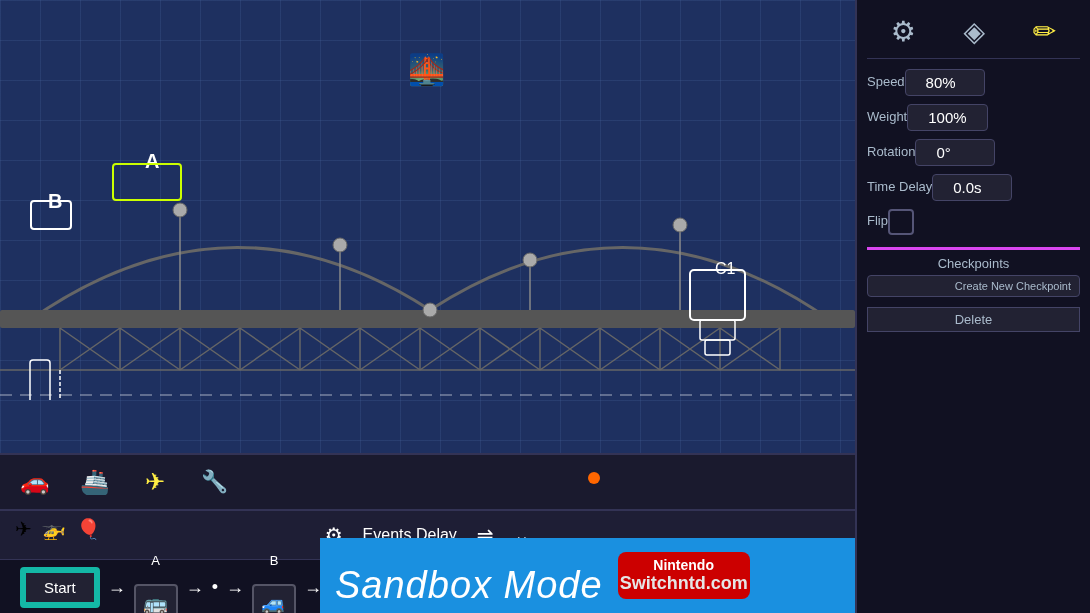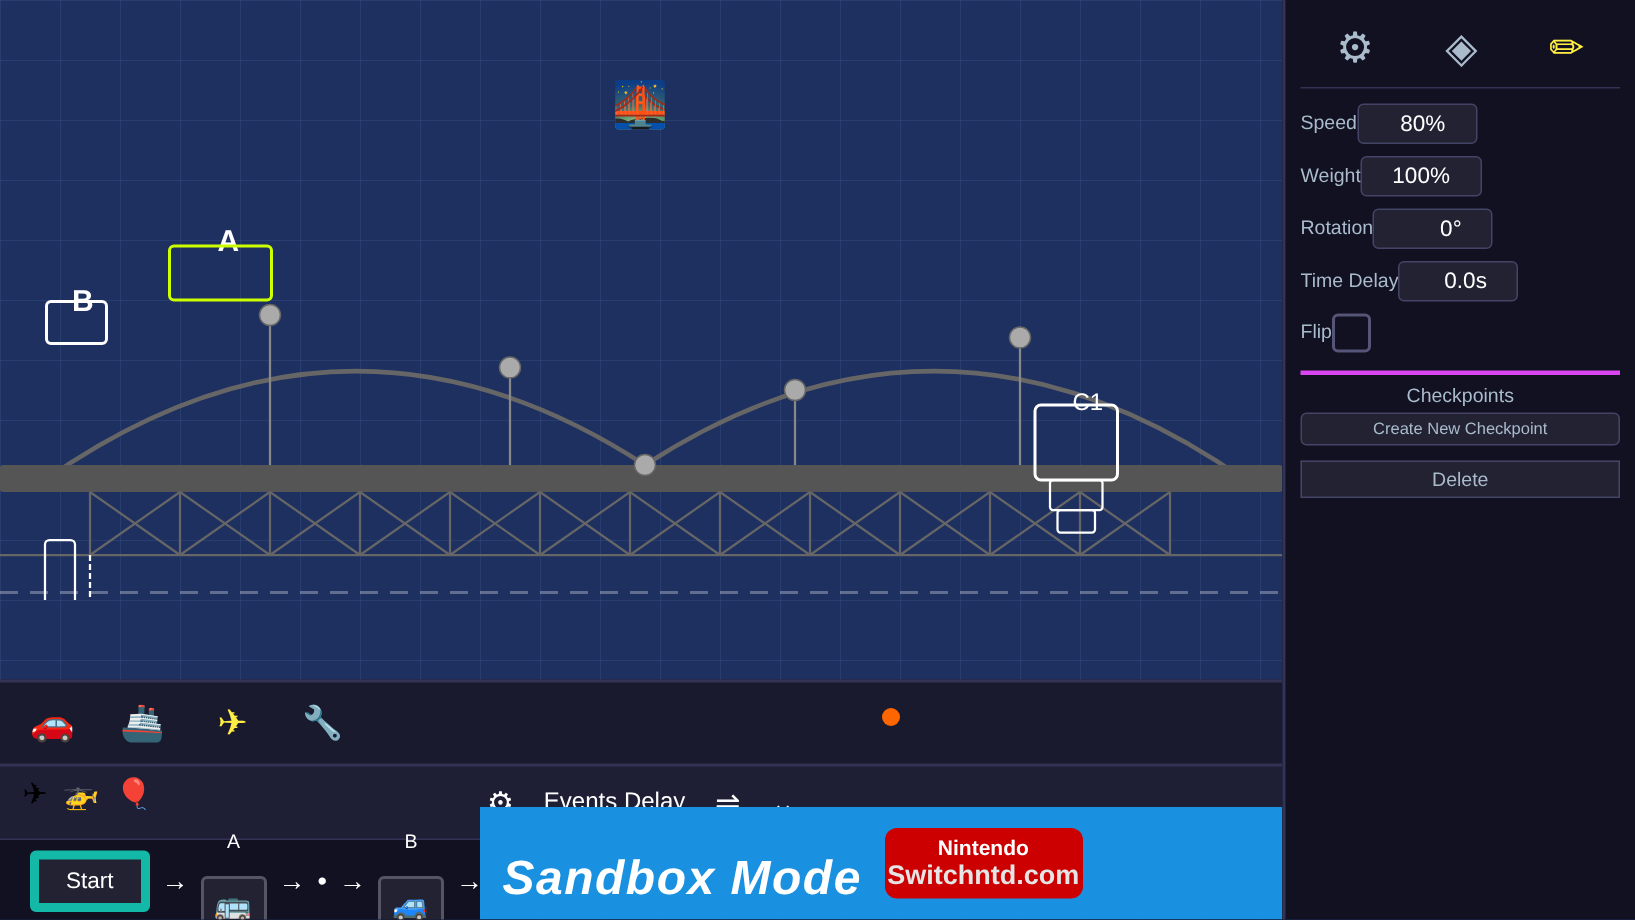--- a/index.html
+++ b/index.html
@@ -218,22 +218,22 @@
       height: 75px;
       background: #1a90e0;
       display: flex;
       align-items: center;
       padding: 0 15px;
       gap: 15px;
     }
 
     .sandbox-text {
       color: white;
-      font-size: 32px;
-      font-weight: 700;
+      font-size: 38px;
+      font-weight: 400;
       font-style: italic;
       letter-spacing: 1px;
       margin-top: 20px;
     }
 
     .nintendo-badge {
       background: #cc0000;
       border-radius: 8px;
       padding: 5px 2px;
       display: flex;
@@ -302,21 +302,21 @@
       text-align: center;
     }
 
     .param-value {
       background: #222233;
       border: 1px solid #444466;
       border-radius: 4px;
       color: white;
       font-size: 15px;
       padding: 4px 20px;
-      text-align: right;
+      text-align: left;
       min-width: 80px;
     }
 
     
     .flip-toggle {
       width: 26px;
       height: 26px;
       border: 2px solid #555577;
       border-radius: 4px;
       background: transparent;
@@ -339,21 +339,21 @@
 
     .create-checkpoint-btn {
       background: #222233;
       border: 1px solid #444466;
       border-radius: 4px;
       color: #aabbcc;
       font-size: 11px;
       padding: 4px 8px;
       cursor: pointer;
       width: 100%;
-      text-align: center;
+      text-align: right;
     }
 
     
     .delete-btn {
       margin-top: 8px;
       background: #222233;
       border: 1px solid #444466;
       border-radius: 0;
       color: #aabbcc;
       font-size: 13px;

